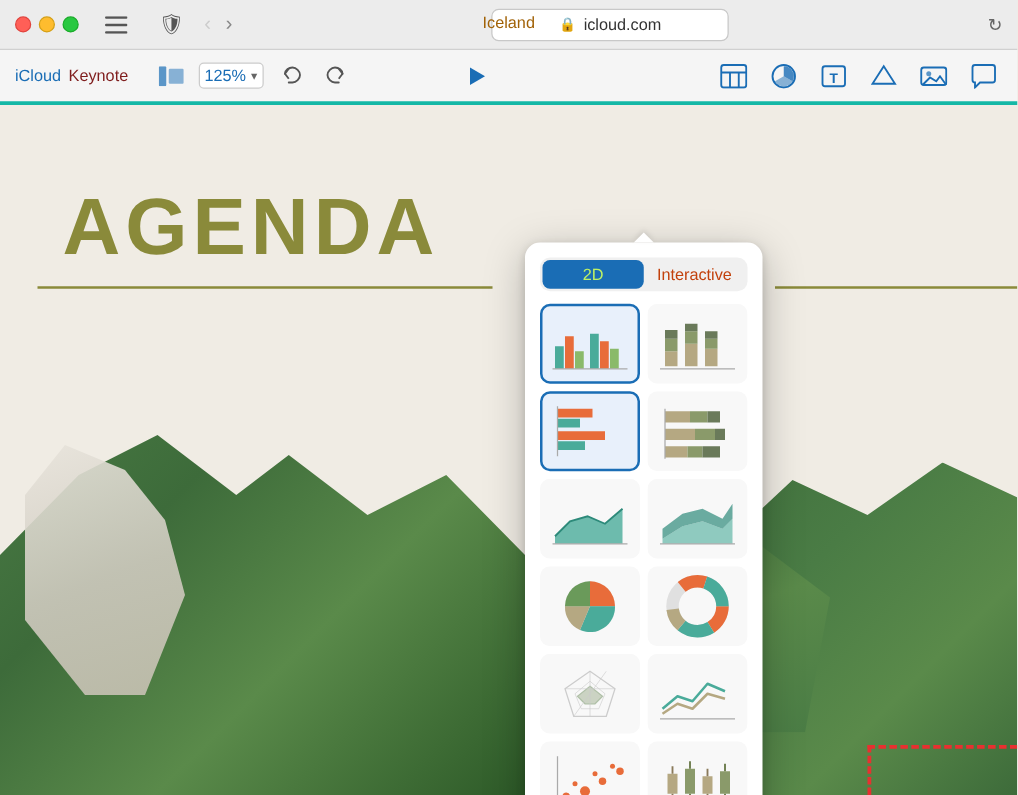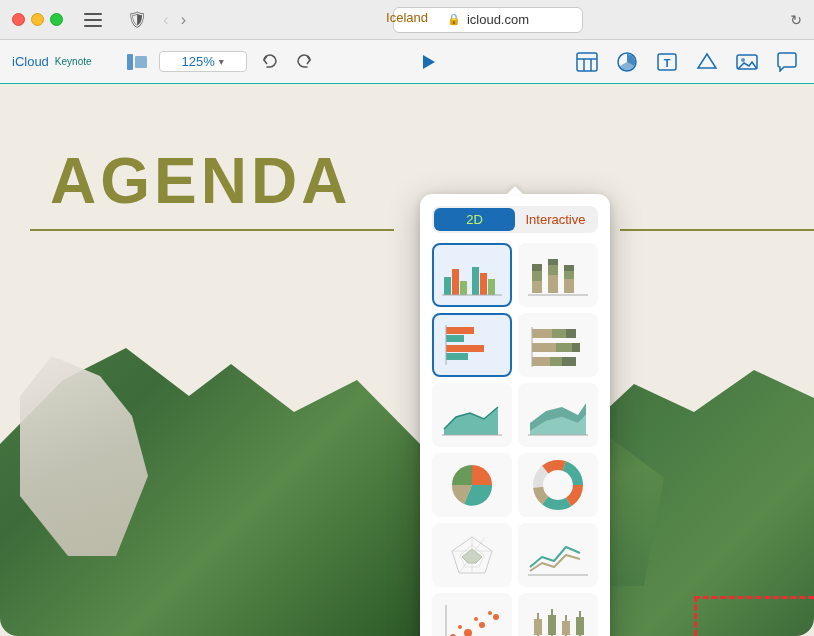--- a/index.html
+++ b/index.html
@@ -40,32 +40,32 @@
       max-width: 340px;
       margin: 0 auto;
     }
     .lock-icon { color: #666; font-size: 11px; }
     .reload-btn { color: #666; font-size: 14px; margin-left: 4px; cursor: pointer; }
 
     
     .keynote-toolbar {
       height: 44px;
       background: #f5f5f5;
-      border-bottom: 1px solid #14b8a6;
+      border-bottom: 3px solid #14b8a6;
       display: flex;
       align-items: center;
       padding: 0 12px;
-      gap: 15px;
+      gap: 4px;
       justify-content: center;
     }
     .zoom-control {
       display: flex; align-items: center; gap: 4px;
       font-size: 13px; color: #1a6db5; cursor: pointer;
       border: 1px solid #ccc; border-radius: 4px;
-      padding: 2px 22px; background: white;
+      padding: 2px 4px; background: white;
     }
     .toolbar-btn {
       width: 28px; height: 28px;
       display: flex; align-items: center; justify-content: center;
       cursor: pointer; border-radius: 4px; font-size: 16px;
       color: #555;
     }
     .play-btn { color: #1a6db5; font-size: 14px; }
 
     
@@ -79,21 +79,20 @@
       width: 30px; height: 30px; border-radius: 4px;
     }
     .insert-btn.active { color: #1a6db5; }
 
     
     .slide-area {
       width: 100%;
       height: calc(636px - 40px - 44px);
       position: relative;
       overflow: hidden;
-      border-radius: 18px;
     }
 
     
     .slide-bg {
       position: absolute;
       top: 0; left: 0; right: 0; bottom: 0;
       background: #f0ece4;
     }
 
     
@@ -261,21 +260,21 @@
   <div style="flex:1;"></div>
 
   <div class="reload-btn">↻</div>
 </div>
 
 <div style="position:absolute; top:10px; left:50%; transform:translateX(-50%); font-size:13px; color:#a16207; font-weight:500; z-index:10; pointer-events:none;">Iceland</div>
 
 <div class="keynote-toolbar">
   <div style="display:flex; align-items:center; gap:6px;">
     <span style="font-size:13px; color:#1a6db5; cursor:pointer;">iCloud</span>
-    <span style="font-size:10px; color:#0f766e; cursor:pointer;">Keynote</span>
+    <span style="font-size:13px; color:#7f1d1d; cursor:pointer;">Keynote</span>
   </div>
 
   <div style="margin-left:16px; display:flex; align-items:center; gap:8px;">
 
     <div class="toolbar-btn">
       <svg width="20" height="16" viewBox="0 0 20 16" fill="none">
         <rect x="0" y="0" width="6" height="16" rx="1" fill="#1a6db5" opacity="0.7"></rect>
         <rect x="8" y="2" width="12" height="12" rx="1" fill="#1a6db5" opacity="0.5"></rect>
       </svg>
     </div>

